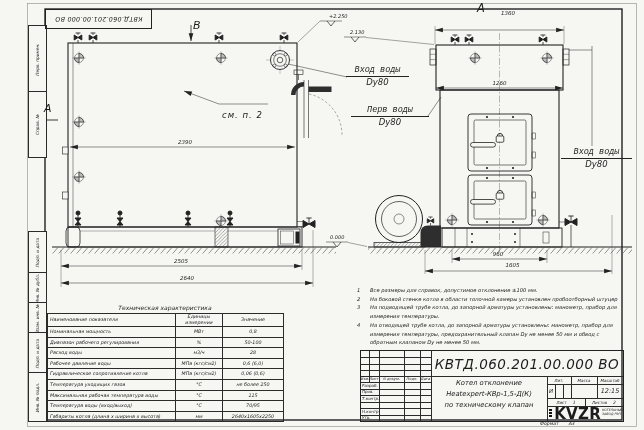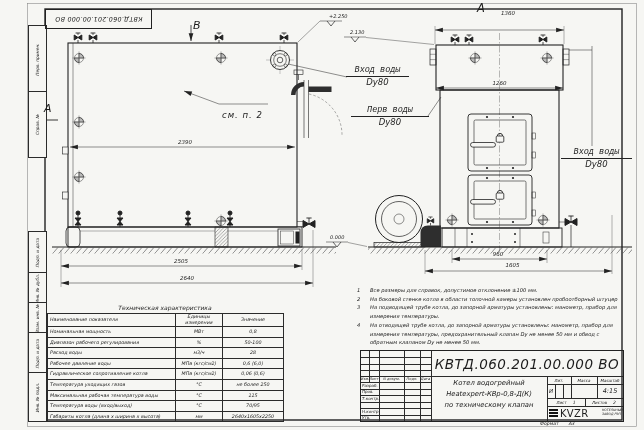--- a/index.html
+++ b/index.html
@@ -44,21 +44,21 @@
   .docnum{left:70px;top:0;width:192px;height:25px;font-size:13.5px;letter-spacing:.5px;}
   .colh{font-size:3.6px;}
   .sig{position:absolute;left:1px;width:17px;font-size:4px;font-style:italic;display:flex;
        align-items:center;}
   .descr{position:absolute;left:72px;top:27px;width:112px;height:42px;text-align:center;
          font-size:6.8px;font-style:italic;line-height:11px;}
   .small-lb{font-size:4px;}
   .logo-row{position:absolute;left:188px;top:56px;width:52px;height:13px;display:flex;
             align-items:center;gap:2px;}
   .logo-mark{width:9px;height:9px;background:repeating-linear-gradient(180deg,#111 0 1.6px,#f6f6f3 1.6px 3px);}
-  .logo-txt{font-size:10px;font-weight:400;letter-spacing:.3px;font-style:normal;}
+  .logo-txt{font-size:15px;font-weight:700;letter-spacing:.3px;font-style:normal;}
   .company{position:absolute;left:241px;top:57px;width:20px;font-size:3.2px;line-height:4px;
            font-style:italic;}
   .fmt{position:absolute;left:540px;top:421px;display:flex;gap:10px;font-size:4.6px;font-style:italic;}
 </style>
 </head>
 <body>
 
 <div class="sheet">
 
   <svg width="644" height="430" viewBox="0 0 644 430">
@@ -436,30 +436,30 @@
     <div class="cell colh" style="left:59px;top:25px;width:11px;height:6px">Дата</div>
 
     <div class="sig" style="top:31px;height:6.5px">Разраб.</div>
     <div class="sig" style="top:37.5px;height:6.5px">Пров.</div>
     <div class="sig" style="top:44px;height:6.5px">Т.контр.</div>
     <div class="sig" style="top:50.5px;height:6.5px"></div>
     <div class="sig" style="top:57px;height:6.5px">Н.контр.</div>
     <div class="sig" style="top:63.5px;height:6.5px">Утв.</div>
 
     <div class="descr">
-      <div>Котел водогрейный</div>
-      <div>Heatexpert-КВр-0,8-Д(К)</div>
+      <div>Котел отклонение</div>
+      <div>Heatexpert-КВр-1,5-Д(К)</div>
       <div>по техническому клапан</div>
     </div>
 
     <div class="cell small-lb" style="left:186px;top:25px;width:24px;height:8px">Лит.</div>
     <div class="cell small-lb" style="left:210px;top:25px;width:26px;height:8px">Масса</div>
     <div class="cell small-lb" style="left:236px;top:25px;width:26px;height:8px">Масштаб</div>
     <div class="cell" style="left:186px;top:33px;width:8px;height:14px;font-size:5.5px">И</div>
-    <div class="cell" style="left:236px;top:33px;width:26px;height:14px;font-size:6.5px">4:15</div>
+    <div class="cell" style="left:236px;top:33px;width:26px;height:14px;font-size:6.5px">12:15</div>
 
     <div class="cell" style="left:186px;top:47px;width:38px;height:8px;gap:6px">
       <span class="small-lb" style="font-style:italic">Лист</span>
       <span style="font-size:4.5px">1</span>
     </div>
     <div class="cell" style="left:224px;top:47px;width:38px;height:8px;gap:6px">
       <span class="small-lb" style="font-style:italic">Листов</span>
       <span style="font-size:4.5px">2</span>
     </div>
 

